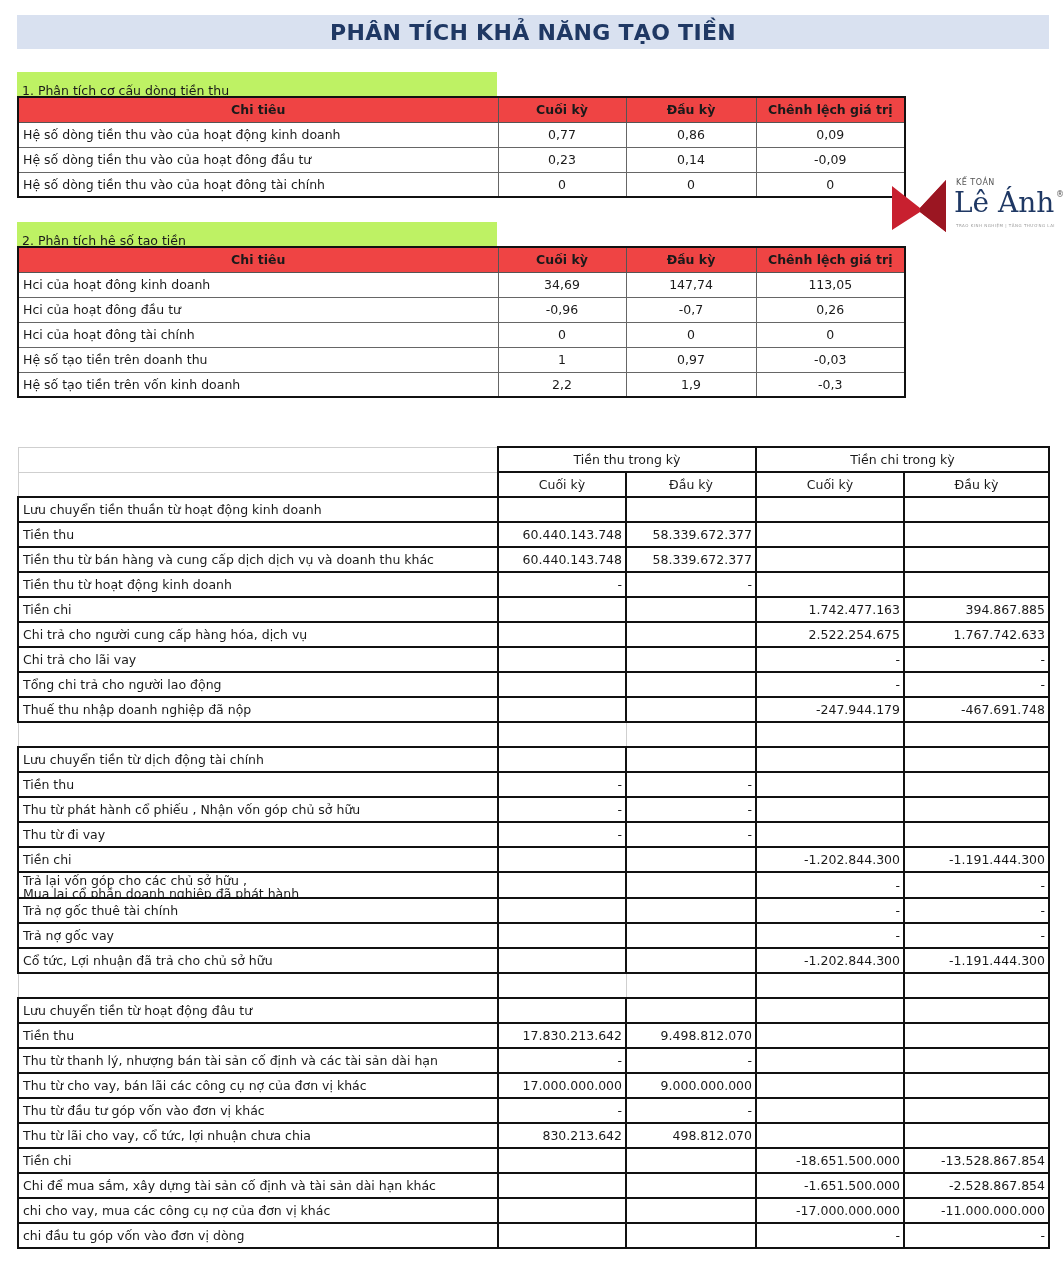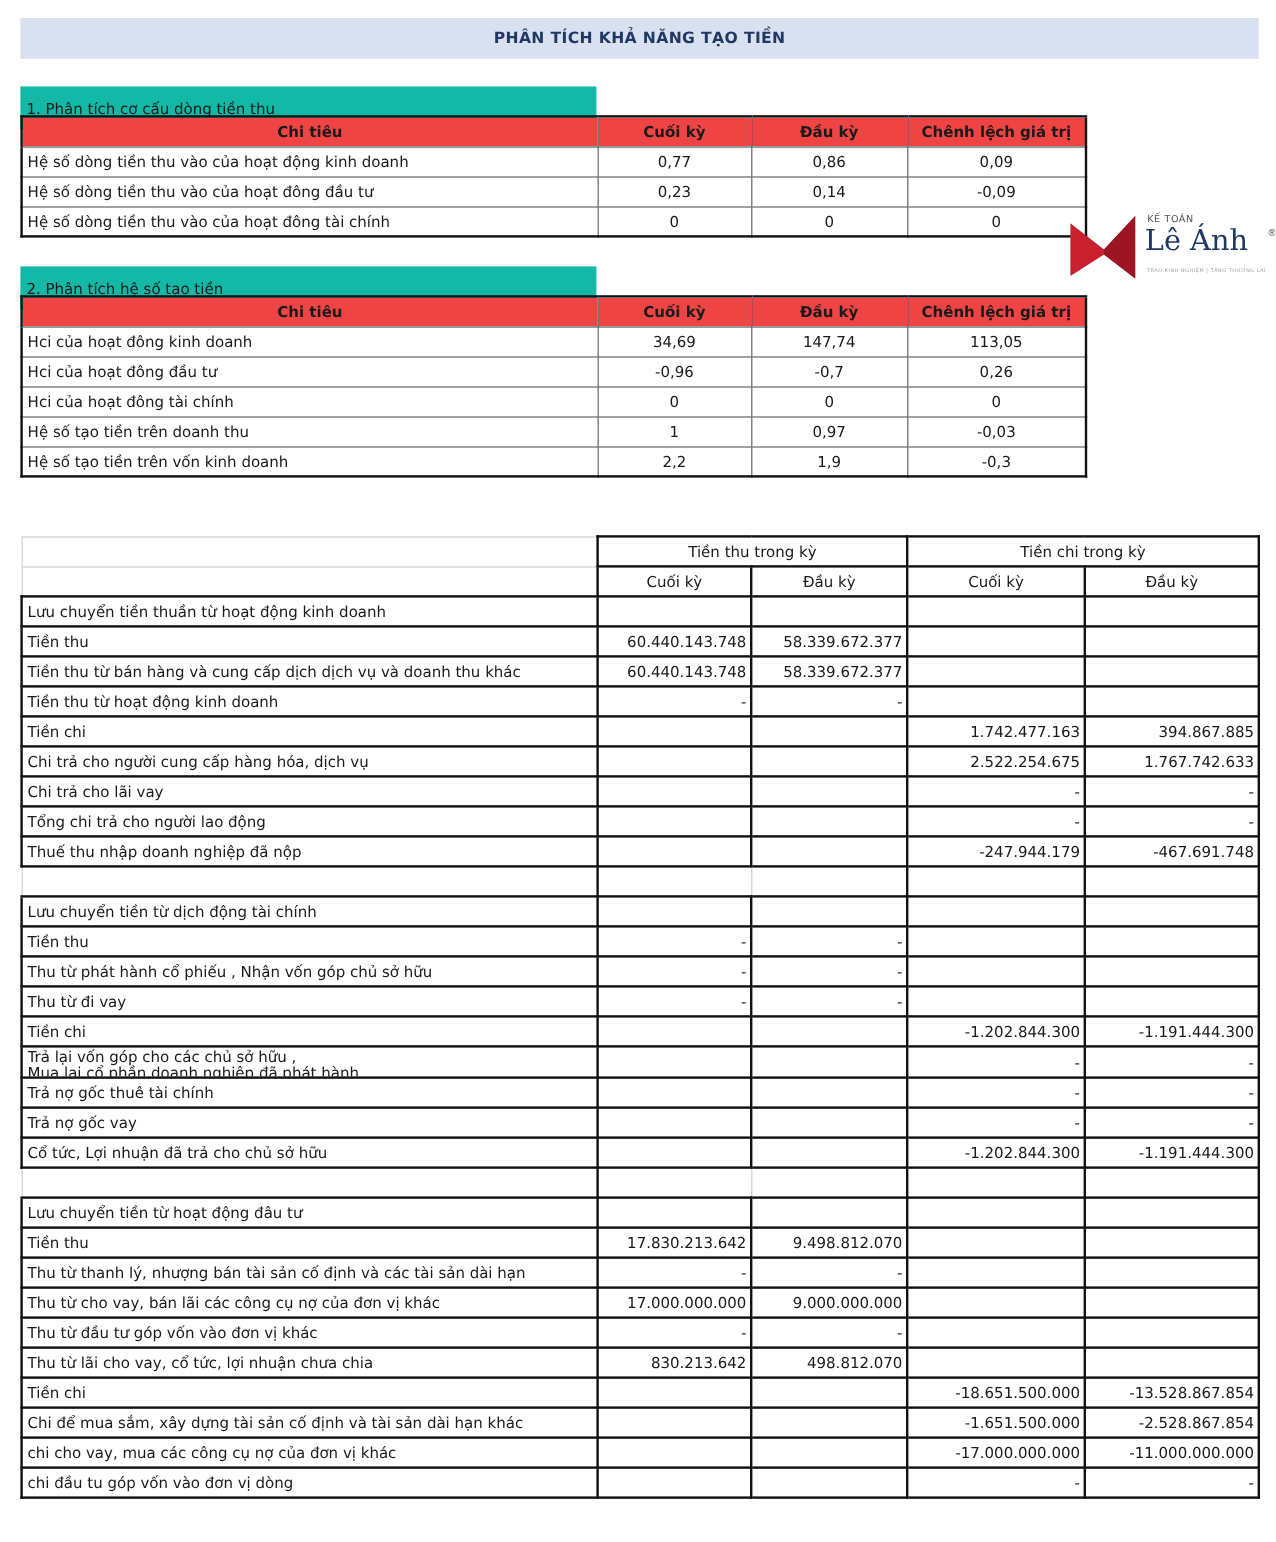--- a/index.html
+++ b/index.html
@@ -5,25 +5,25 @@
   html, body { margin: 0; padding: 0; background: #ffffff; }
   body {
     width: 1063px; height: 1285px; position: relative; overflow: hidden;
     font-family: "DejaVu Sans", sans-serif; color: #1a1a1a; font-size: 12.5px;
   }
   .title-bar {
     position: absolute; left: 17px; top: 15px; width: 1032px; height: 34px;
     background: #d9e1f0; display: flex; align-items: center; justify-content: center;
   }
   .title-bar span {
-    font-weight: bold; font-size: 13px; color: #1f3864; letter-spacing: 0.3px;
+    font-weight: bold; font-size: 22px; color: #1f3864; letter-spacing: 0.3px;
   }
   .section-label {
     position: absolute; left: 17px; width: 480px; height: 36px;
-    background: #14b8a6; display: flex; align-items: center; padding-left: 5px;
+    background: #bef264; display: flex; align-items: center; padding-left: 5px;
     box-sizing: border-box; font-size: 12.5px;
   }
   table { border-collapse: collapse; position: absolute; table-layout: fixed; }
   td, th {
     box-sizing: border-box; padding: 0 4px; height: 25px; white-space: nowrap;
     overflow: hidden; font-size: 12.5px;
   }
   .ratio th {
     background: #ef4444; font-weight: bold; text-align: center;
     border: 1px solid #555; border-top: 2px solid #111;
@@ -44,21 +44,21 @@
     height: 25px; max-height: 25px; margin-left: 48px;
   }
   .wrap-inner { height: 23px; overflow: hidden; }
 
   .logo {
     position: absolute; left: 890px; top: 176px; width: 173px; height: 60px;
   }
   .logo .kt { position: absolute; left: 66px; top: 2px; font-size: 8px; color: #555; letter-spacing: 0.5px; }
   .logo .name {
     position: absolute; left: 64px; top: 10px; font-family: "DejaVu Serif", serif;
-    font-size: 24px; color: #1f3864;
+    font-size: 28px; color: #1f3864;
   }
   .logo .reg { position: absolute; left: 166px; top: 14px; font-size: 8px; color: #555; }
   .logo .tag { position: absolute; left: 66px; top: 47px; font-size: 4px; color: #999; letter-spacing: 0.5px; white-space: nowrap; }
 </style>
 </head>
 <body>
 
 <div class="title-bar">
   <span>PHÂN TÍCH KHẢ NĂNG TẠO TIỀN</span>
 </div>

